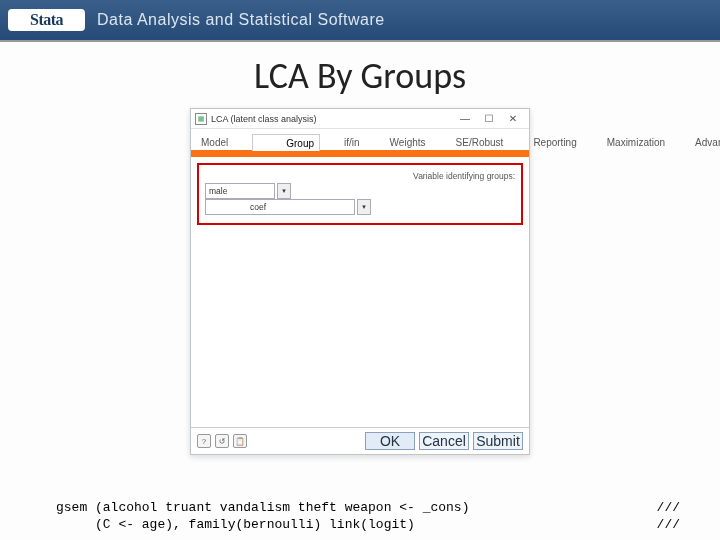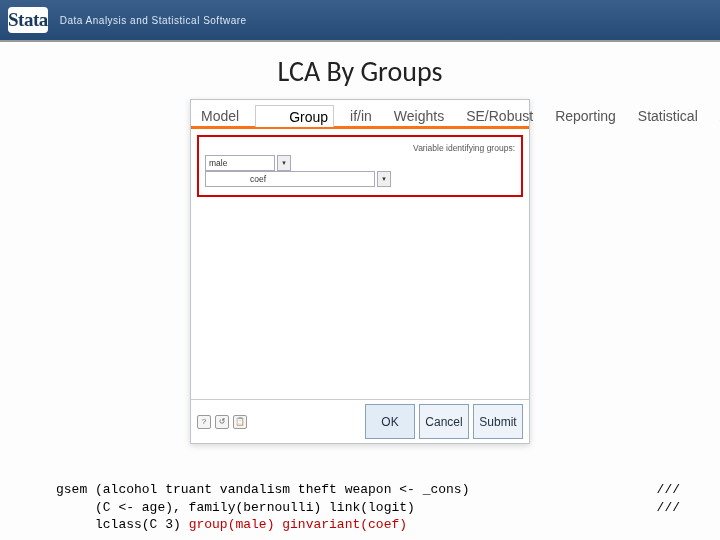--- a/index.html
+++ b/index.html
@@ -1,74 +1,81 @@
 <!DOCTYPE html>
 <html><head>
 <meta charset="utf-8">
 <style>
   * { box-sizing: border-box; margin: 0; padding: 0; }
   body { width: 720px; height: 540px; font-family: Arial, sans-serif; background: #fdfdfd; position: relative; }
 
   .topbar { height: 42px; background: linear-gradient(#3a5f8a,#254a75); display: flex; align-items: center; padding: 0 8px; border-bottom: 2px solid #999; }
-  .logo { background: #fff; border-radius: 4px; padding: 2px 0; font-weight: bold; font-family: Georgia, serif; font-size: 19px; color: #1a3a5c; letter-spacing: -0.5px; margin-right: 12px; }
-  .logo-note { font-size: 10px; color: #dbe6f2; letter-spacing: 0.5px; }
+  .logo { background: #fff; border-radius: 4px; padding: 2px 22px; font-weight: bold; font-family: Georgia, serif; font-size: 16px; color: #1a3a5c; letter-spacing: -0.5px; margin-right: 12px; }
+  .logo-note { font-size: 16px; color: #dbe6f2; letter-spacing: 0.5px; }
 
-  .slide-title { text-align: center; font-size: 28px; font-family: 'Calibri', Arial, sans-serif; color: #222; margin: 12px 0 10px; font-weight: 400; }
+  .slide-title { text-align: center; font-size: 36px; font-family: 'Calibri', Arial, sans-serif; color: #222; margin: 12px 0 10px; font-weight: 400; }
 
   .dialog { width: 340px; margin: 0 auto; border: 1px solid #bfc5cc; background: #fff; box-shadow: 0 2px 6px rgba(0,0,0,0.15); font-size: 9px; color: #444; }
   .dlg-titlebar { height: 20px; background: #fff; display: flex; align-items: center; padding: 0 4px; border-bottom: 1px solid #e2e2e2; }
   .dlg-icon { width: 12px; height: 12px; border: 1px solid #888; margin-right: 4px; display: flex; align-items: center; justify-content: center; font-size: 7px; color: #4a6; }
   .dlg-title { flex: 1; font-size: 9px; color: #333; }
   .winbtn { width: 24px; height: 18px; display: flex; align-items: center; justify-content: center; color: #555; font-size: 10px; }
 
-  .dlg-tabs { display: flex; border-bottom: 3px solid #f97316; padding: 4px 4px 0; gap: 10px; font-size: 14px; }
+  .dlg-tabs { display: flex; border-bottom: 7px solid #f97316; padding: 4px 4px 0; gap: 18px; font-size: 10px; }
   .dlg-tab { padding: 3px 5px 2px; color: #555; border: 1px solid transparent; border-bottom: none; }
   .dlg-tab.active { border-color: #ccc; background: #fff; position: relative; top: 1px; color: #000; padding-left: 33px; }
 
   .dlg-body { min-height: 270px; padding: 6px; position: relative; }
   .highlight-box { border: 2.5px solid #d40000; padding: 4px 6px 8px; }
   .form-label { font-size: 8.5px; color: #555; margin: 2px 0 2px; text-align: right; }
   .select-row { display: flex; align-items: center; gap: 2px; }
   .select-field { border: 1px solid #aab; height: 16px; font-size: 8.5px; padding: 0 3px; display: flex; align-items: center; background: #fff; color: #333; flex: 0 0 auto; }
   .select-field.w1 { width: 70px; }
-  .select-field.w2 { width: 170px; padding-left: 44px; }
+  .select-field.w2 { width: 150px; padding-left: 44px; }
   .dd-btn { width: 14px; height: 16px; border: 1px solid #aab; background: #efefef; display: flex; align-items: center; justify-content: center; font-size: 7px; color: #333; }
 
   .dlg-footer { border-top: 1px solid #ccc; padding: 4px 6px; display: flex; align-items: center; gap: 4px; }
   .foot-icon { width: 14px; height: 14px; border: 1px solid #999; border-radius: 2px; display: flex; align-items: center; justify-content: center; font-size: 8px; color: #666; background: #f5f5f5; }
   .foot-spacer { flex: 1; }
-  .dlg-btn { min-width: 50px; height: 35px; border: 1px solid #8aa0bb; background: #eef3f9; font-size: 12px; display: flex; align-items: center; justify-content: center; color: #234; }
+  .dlg-btn { min-width: 50px; height: 18px; border: 1px solid #8aa0bb; background: #eef3f9; font-size: 14px; display: flex; align-items: center; justify-content: center; color: #234; }
   .dlg-btn.primary { background: #e2ecf7; }
 
   .code-area { position: absolute; bottom: 6px; left: 56px; right: 20px; font-family: "Courier New", monospace; font-size: 13px; line-height: 1.35; color: #000; }
   .code-area .hl { color: #c00000; }
   .code-cont { display: flex; }
   .code-main { white-space: pre; }
   .code-slash { margin-left: auto; text-align: right; padding-right: 20px; white-space: pre; }
 </style>
 </head>
 <body>
 
 <div class="topbar">
   <div class="logo">Stata</div>
   <div class="logo-note">Data Analysis and Statistical Software</div>
 </div>
 
 <div class="slide-title">LCA By Groups</div>
 
 <div class="dialog">
+  <div class="dlg-titlebar">
+    <div class="dlg-icon">▦</div>
+    <div class="dlg-title">LCA (latent class analysis)</div>
+    <div class="winbtn">—</div>
+    <div class="winbtn">☐</div>
+    <div class="winbtn close">✕</div>
+  </div>
 
   <div class="dlg-tabs">
     <div class="dlg-tab">Model</div>
     <div class="dlg-tab active">Group</div>
     <div class="dlg-tab">if/in</div>
     <div class="dlg-tab">Weights</div>
     <div class="dlg-tab">SE/Robust</div>
     <div class="dlg-tab">Reporting</div>
-    <div class="dlg-tab">Statistical</div>
+    <div class="dlg-tab">Maximization</div>
     <div class="dlg-tab">Advanced</div>
   </div>
 
   <div class="dlg-body">
     <div class="highlight-box">
       <div class="form-label">Variable identifying groups:</div>
       <div class="select-row">
         <div class="select-field w1">male</div>
         <div class="dd-btn">▾</div>
       </div>
@@ -92,16 +99,13 @@
 
 <div class="code-area">
   <div class="code-cont">
     <span class="code-main">gsem (alcohol truant vandalism theft weapon &lt;- _cons)</span>
     <span class="code-slash">///</span>
   </div>
   <div class="code-cont">
     <span class="code-main">     (C &lt;- age), family(bernoulli) link(logit)</span>
     <span class="code-slash">///</span>
   </div>
-  <div class="code-cont">
-    <span class="code-main"><span>     lclass(C 3) </span><span class="hl">group(male) ginvariant(coef)</span></span>
-  </div>
 </div>
 
 </body></html>

